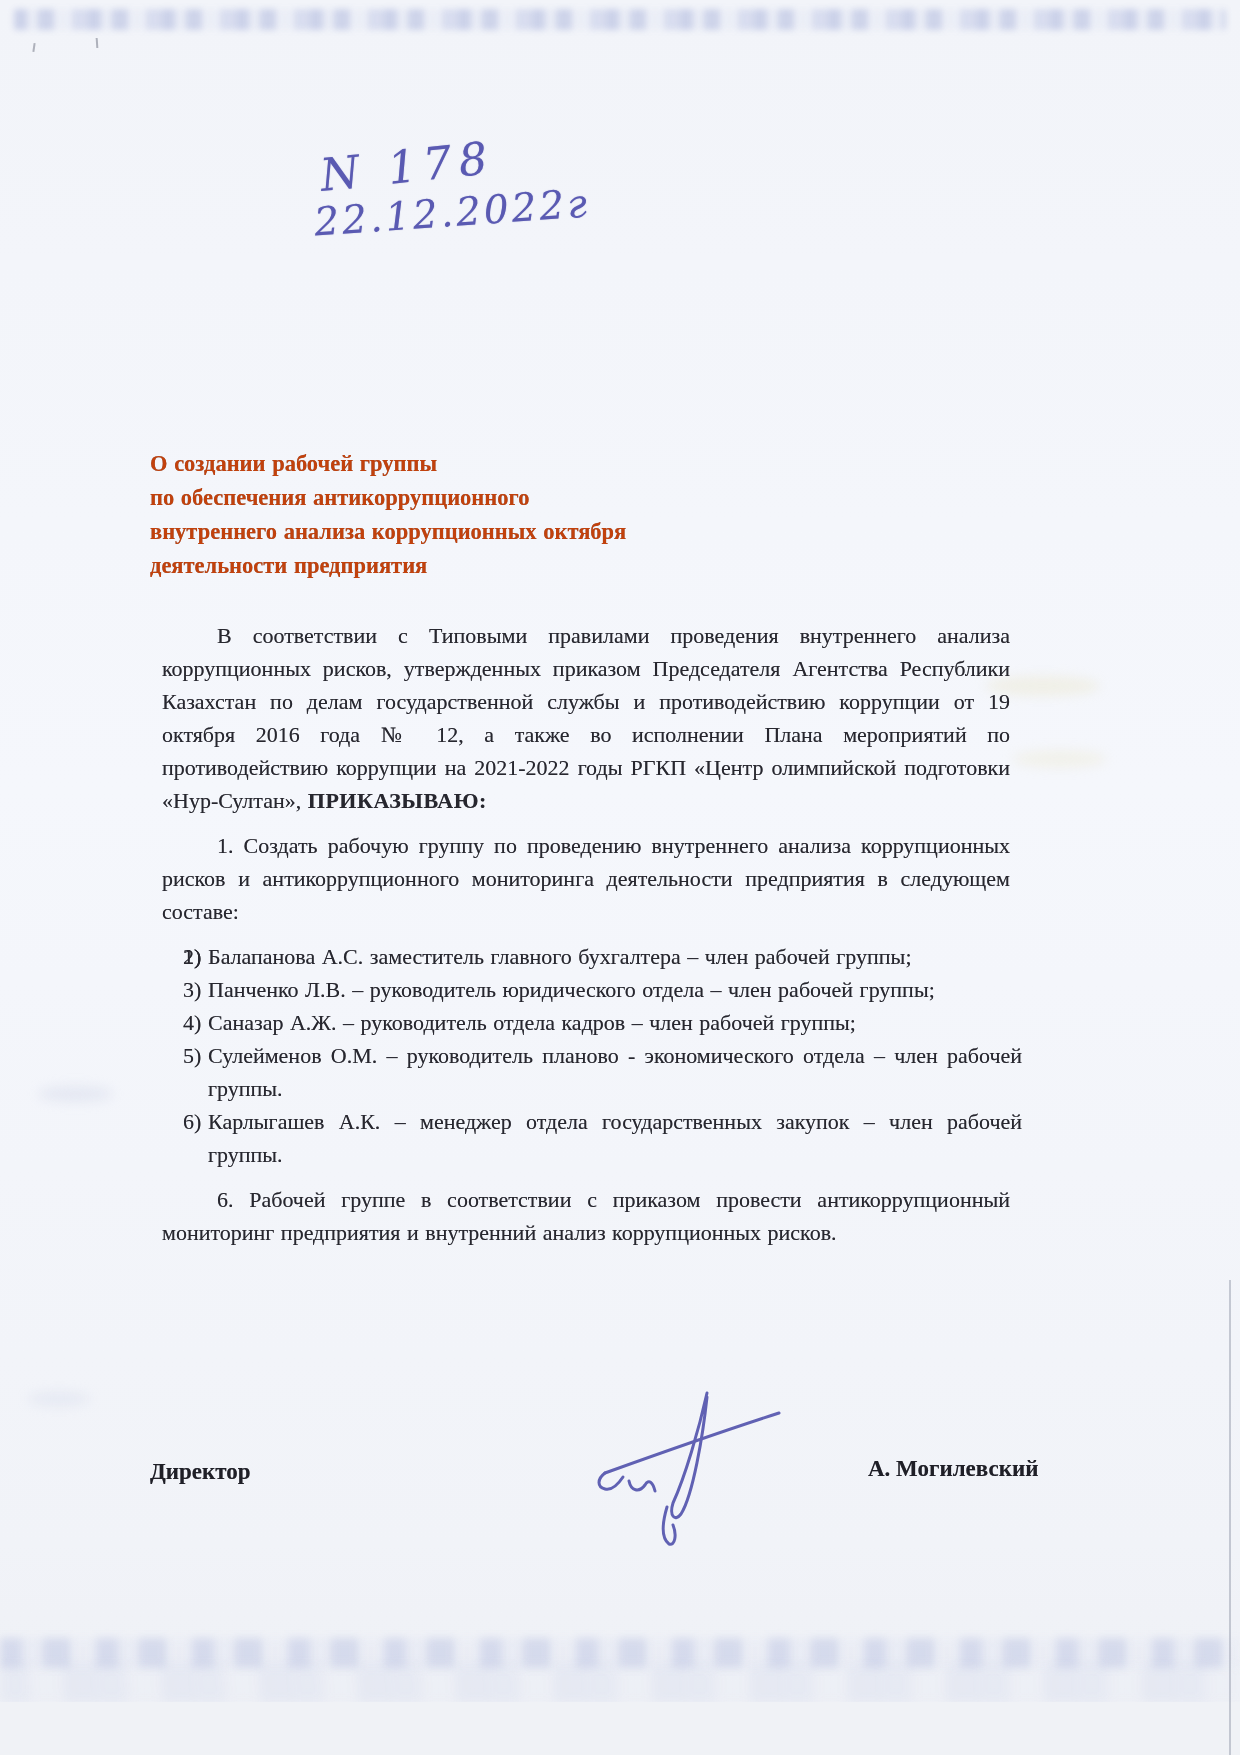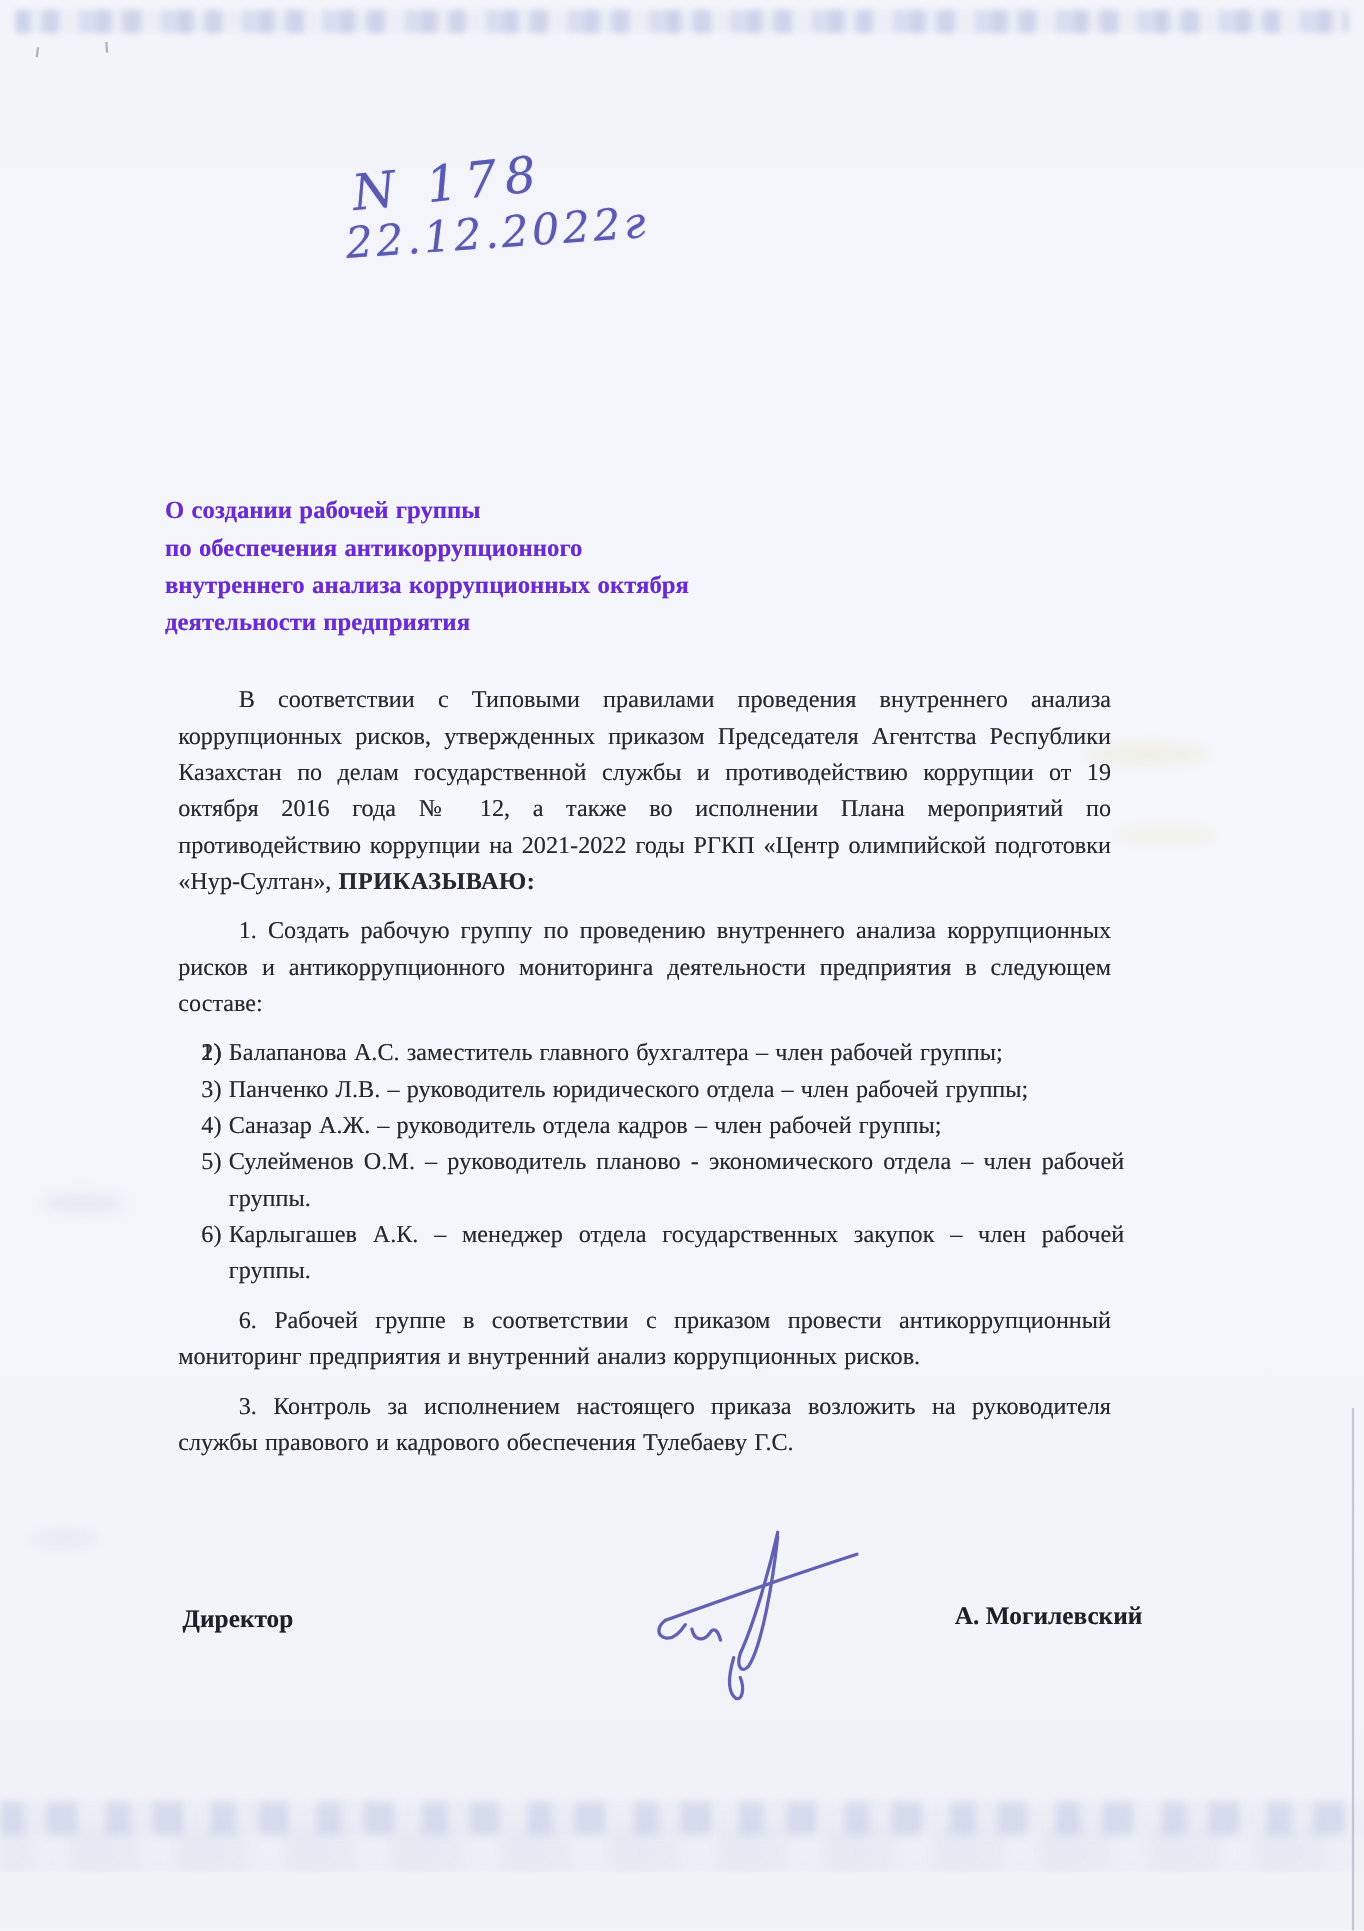--- a/index.html
+++ b/index.html
@@ -51,34 +51,34 @@
   .hand.date   { left:314px; top:190px; font-size:39px; letter-spacing:3px; transform:rotate(-4deg); }
   
   .doc {
     position:absolute; left:150px; top:447px; width:872px;
     color:#27272f; font-size:22px; line-height:33px;
     text-align:justify; word-spacing:1px; hyphens:none;
     text-shadow:0 0 .6px rgba(39,39,47,.5);
   }
   .doc-title {
     font-weight:bold; font-size:22.5px; line-height:34px; text-align:left;
-    color:#6d28d9; margin:0 0 36px 0;
+    color:#c2410c; margin:0 0 36px 0;
   }
   .para { margin:12px; text-indent:55px; }
   .para.gap { margin-top:5px; }
   .decree { font-weight:bold; letter-spacing:.5px; }
   ol.members { list-style:none; margin:0; padding:0; }
   ol.members li { position:relative; padding-left:58px; text-align:justify; }
   ol.members li .num { position:absolute; left:33px; top:0; }
   
   .sig-role, .sig-name {
     position:absolute; font-weight:bold; color:#1f1f27; font-size:23px;
     text-shadow:0 0 .6px rgba(39,39,47,.5); white-space:nowrap;
   }
-  .sig-role { left:166px; top:1459px; }
+  .sig-role { left:150px; top:1459px; }
   .sig-name { left:868px; top:1456px; }
   .sig-stroke { position:absolute; left:595px; top:1385px; }
 </style>
 </head>
 <body>
 
 <div class="top-band"></div>
 <div class="speck s1"></div>
 <div class="speck s2"></div>
 <div class="blob b1"></div>
@@ -105,21 +105,20 @@
   <ol class="members">
     <li><span class="num">1)</span></li>
     <li><span class="num">2)</span><span>Балапанова А.С. заместитель главного бухгалтера – член рабочей группы;</span></li>
     <li><span class="num">3)</span><span>Панченко Л.В. – руководитель юридического отдела – член рабочей группы;</span></li>
     <li><span class="num">4)</span><span>Саназар А.Ж. – руководитель отдела кадров – член рабочей группы;</span></li>
     <li><span class="num">5)</span><span>Сулейменов О.М. – руководитель планово - экономического отдела – член рабочей группы.</span></li>
     <li><span class="num">6)</span><span>Карлыгашев А.К. – менеджер отдела государственных закупок – член рабочей группы.</span></li>
   </ol>
 
   <p class="para">6. Рабочей группе в соответствии с приказом провести антикоррупционный мониторинг предприятия и внутренний анализ коррупционных рисков.</p>
-  <p class="para">3. Контроль за исполнением настоящего приказа возложить на руководителя службы правового и кадрового обеспечения Тулебаеву Г.С.</p>
 </div>
 
 <div class="sig-role">Директор</div>
 
 <svg class="sig-stroke" width="195" height="165" viewBox="0 0 195 165" fill="none">
   <g stroke="#4d4daa" stroke-width="3" stroke-linecap="round" fill="none" opacity="0.88">
     <path d="M112,8 C104,44 90,92 78,118 C74,131 80,137 86,129 C98,110 108,50 112,12"></path>
     <path d="M10,88 C60,70 122,48 184,28"></path>
     <path d="M10,88 C2,94 2,102 10,104 C18,106 24,98 28,92"></path>
     <path d="M34,96 C36,106 44,108 50,100 C54,93 58,98 60,106"></path>

